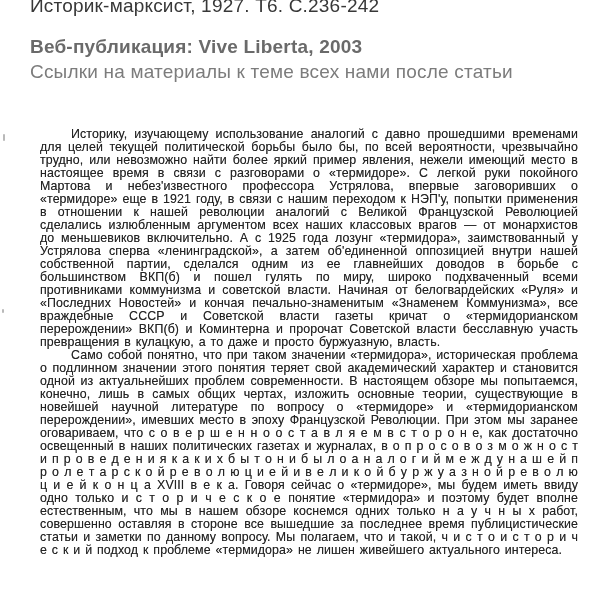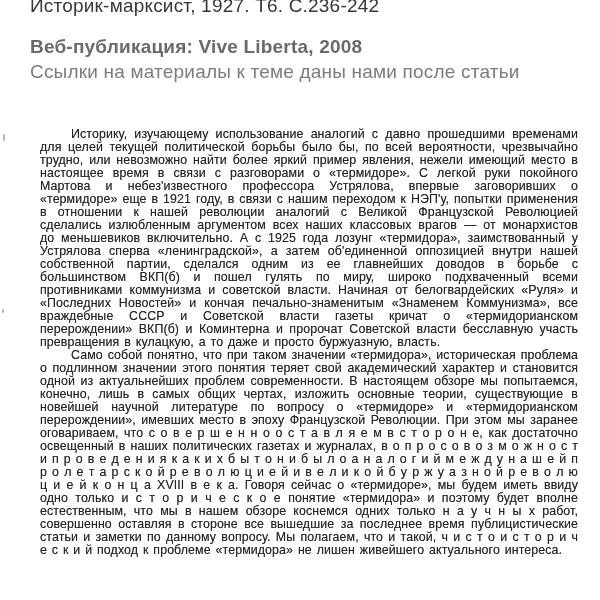--- a/index.html
+++ b/index.html
@@ -67,22 +67,22 @@
   .artifact-1 { left: 3px; top: 134px; width: 2px; height: 7px; }
   .artifact-2 { left: 2px; top: 309px; width: 2px; height: 4px; }
 </style>
 </head>
 <body>
 
 <div class="page">
 
   <div class="header">
     <div class="journal-ref">Историк-марксист, 1927. Т6. С.236-242</div>
-    <div class="pub-line">Веб-публикация: Vive Liberta, 2008</div>
-    <div class="note-line">Ссылки на материалы к теме даны нами после статьи</div>
+    <div class="pub-line">Веб-публикация: Vive Liberta, 2003</div>
+    <div class="note-line">Ссылки на материалы к теме всех нами после статьи</div>
   </div>
 
   <div class="scan">
     <p>Историку, изучающему использование аналогий с давно прошедшими временами для целей текущей политической борьбы было бы, по всей вероятности, чрезвычайно трудно, или невозможно найти более яркий пример явления, нежели имеющий место в настоящее время в связи с разговорами о «термидоре». С легкой руки покойного Мартова и небез'известного профессора Устрялова, впервые заговоривших о «термидоре» еще в 1921 году, в связи с нашим переходом к НЭП'у, попытки применения в отношении к нашей революции аналогий с Великой Французской Революцией сделались излюбленным аргументом всех наших классовых врагов — от монархистов до меньшевиков включительно. А с 1925 года лозунг «термидора», заимствованный у Устрялова сперва «ленинградской», а затем об'единенной оппозицией внутри нашей собственной партии, сделался одним из ее главнейших доводов в борьбе с большинством ВКП(б) и пошел гулять по миру, широко подхваченный всеми противниками коммунизма и советской власти. Начиная от белогвардейских «Руля» и «Последних Новостей» и кончая печально-знаменитым «Знаменем Коммунизма», все враждебные СССР и Советской власти газеты кричат о «термидорианском перерождении» ВКП(б) и Коминтерна и пророчат Советской власти бесславную участь превращения в кулацкую, а то даже и просто буржуазную, власть.</p>
     <p>Само собой понятно, что при таком значении «термидора», историческая проблема о подлинном значении этого понятия теряет свой академический характер и становится одной из актуальнейших проблем современности. В настоящем обзоре мы попытаемся, конечно, лишь в самых общих чертах, изложить основные теории, существующие в новейшей научной литературе по вопросу о «термидоре» и «термидорианском перерождении», имевших место в эпоху Французской Революции. При этом мы заранее оговариваем, что с о в е р ш е н н о о с т а в л я е м в с т о р о н е, как достаточно освещенный в наших политических газетах и журналах, в о п р о с о в о з м о ж н о с т и п р о в е д е н и я к а к и х б ы т о н и б ы л о а н а л о г и й м е ж д у н а ш е й п р о л е т а р с к о й р е в о л ю ц и е й и в е л и к о й б у р ж у а з н о й р е в о л ю ц и е й к о н ц а XVIII в е к а. Говоря сейчас о «термидоре», мы будем иметь ввиду одно только и с т о р и ч е с к о е понятие «термидора» и поэтому будет вполне естественным, что мы в нашем обзоре коснемся одних только н а у ч н ы х работ, совершенно оставляя в стороне все вышедшие за последнее время публицистические статьи и заметки по данному вопросу. Мы полагаем, что и такой, ч и с т о и с т о р и ч е с к и й подход к проблеме «термидора» не лишен живейшего актуального интереса.</p>
   </div>
 
   <div class="artifact artifact-1"></div>
   <div class="artifact artifact-2"></div>
 

